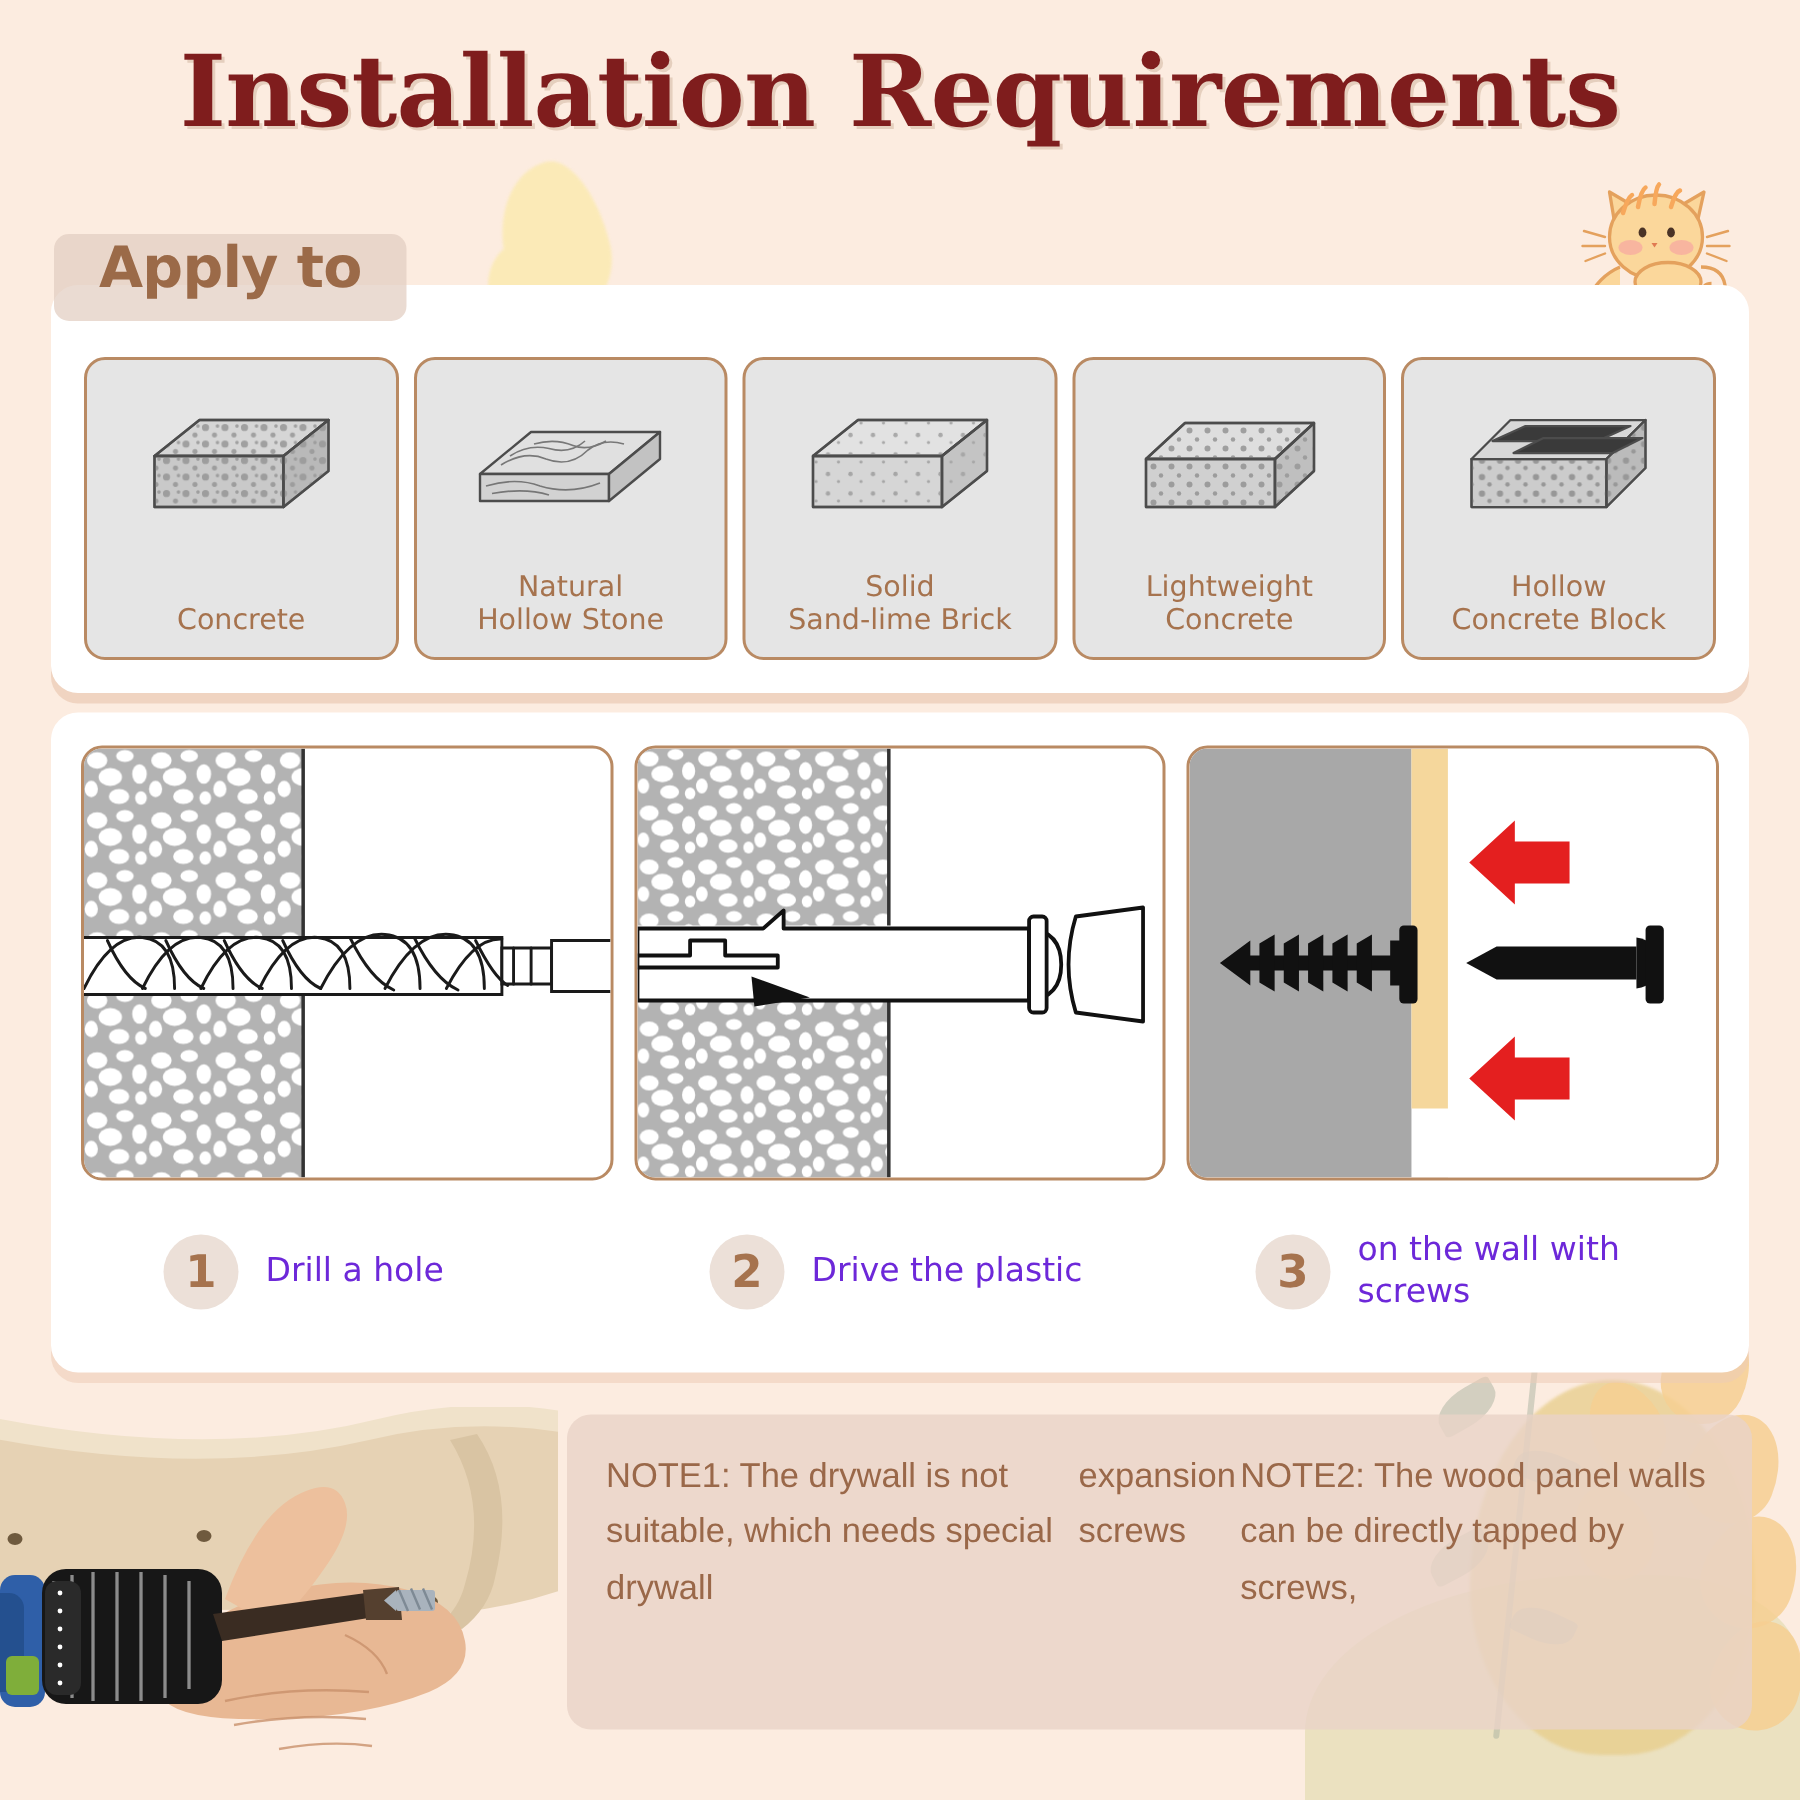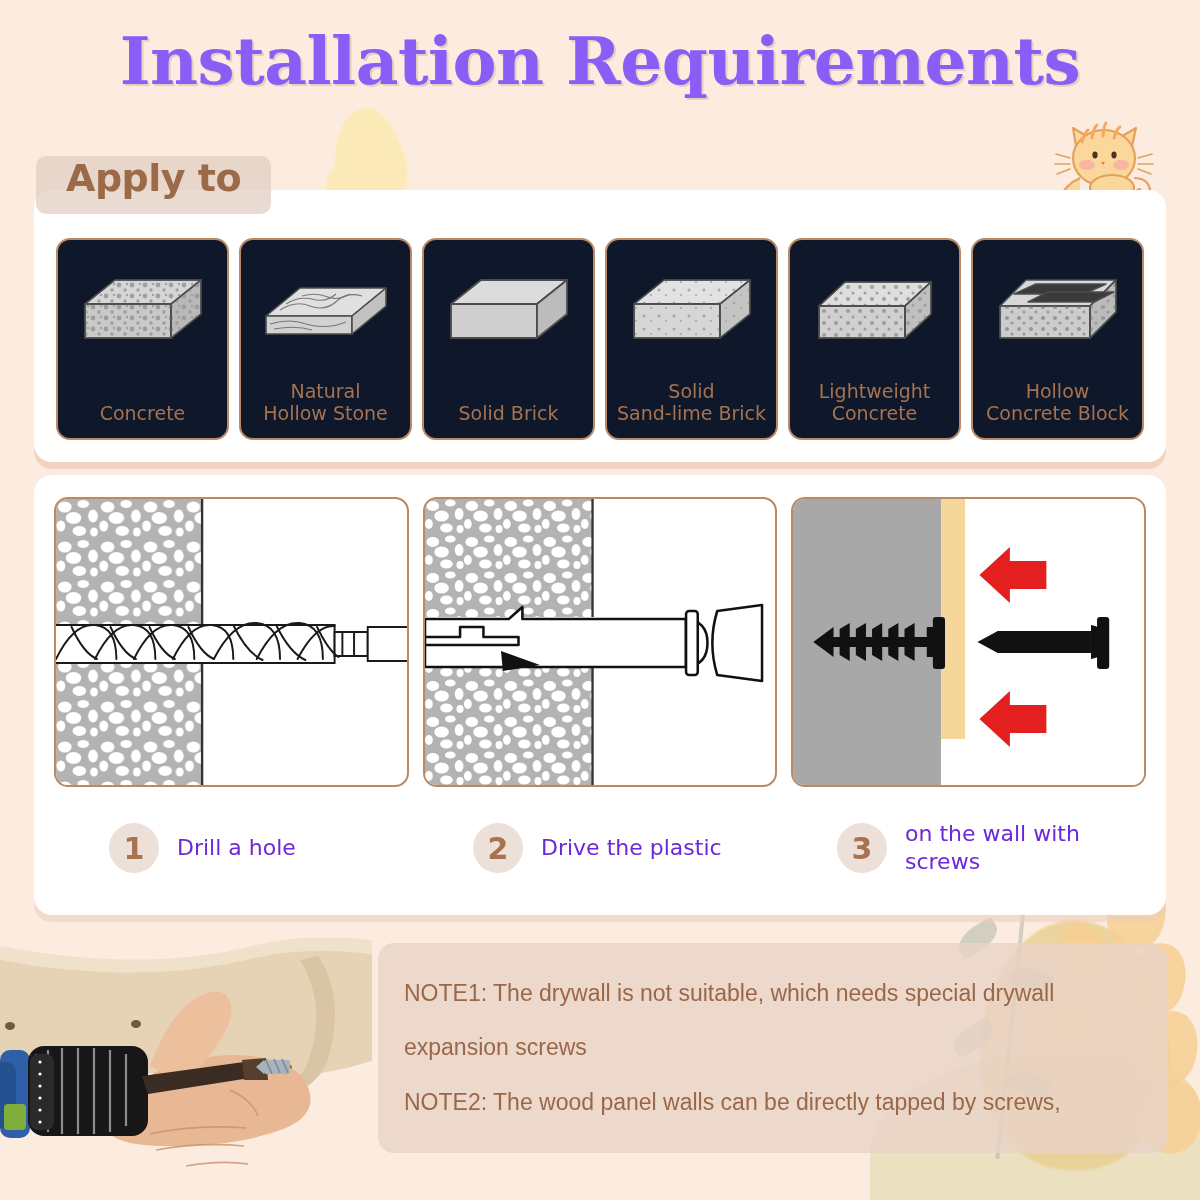--- a/index.html
+++ b/index.html
@@ -51,21 +51,21 @@
   }
 
   
   .title {
     position:absolute; top:22px; left:0; width:100%;
     text-align:center;
     font-family:"DejaVu Serif", serif;
     font-weight:700;
     font-size:66px;
     letter-spacing:-0.5px;
-    color:#8b5cf6;
+    color:#7f1d1d;
     text-shadow:2px 2px 0 rgba(150,105,70,.22);
   }
 
   
   .apply-panel {
     position:absolute; left:34px; top:190px; width:1132px; height:272px;
     background:#ffffff; border-radius:18px;
     box-shadow:0 7px 0 rgba(236,204,183,.75);
   }
   .apply-badge {
@@ -76,21 +76,21 @@
     font-size:38px; font-weight:700;
     color:#9b6a48;
     font-family:"DejaVu Sans", sans-serif;
     letter-spacing:-.5px;
   }
   .material-row {
     position:absolute; left:22px; top:48px; right:22px; bottom:22px;
     display:flex; gap:10px;
   }
   .material-card {
-    flex:1; background:#0f172a;
+    flex:1; background:#e5e5e5;
     border:2px solid #b98a63; border-radius:14px;
     display:flex; flex-direction:column; align-items:center; justify-content:flex-start;
     padding-top:20px; position:relative;
   }
   .material-art { width:132px; height:96px; margin-bottom:4px; }
   .material-label {
     position:absolute; bottom:14px; left:0; width:100%;
     text-align:center; color:#a6734e; font-size:19px; line-height:1.12;
     font-family:"DejaVu Sans", sans-serif;
   }
@@ -115,21 +115,21 @@
     font-family:"DejaVu Sans", sans-serif;
   }
   .step-text { color:#6d28d9; font-size:22px; line-height:1.28; font-family:"DejaVu Sans", sans-serif; }
 
   
   .notes {
     position:absolute; left:378px; top:943px; width:790px; height:210px;
     background:rgba(233,211,199,.82);
     border-radius:16px;
     padding:22px 26px;
-    display:flex; flex-direction:column; justify-content:center; gap:17px;
+    display:flex; flex-direction:row; justify-content:center; gap:3px;
   }
   .note-line { color:#9a6849; font-size:23px; line-height:1.62; font-family:"Liberation Sans", sans-serif; }
 
   
   .photo {
     position:absolute; left:0; bottom:0; width:372px; height:262px;
     overflow:hidden;
   }
 </style>
 </head>
@@ -221,33 +221,20 @@
           <path d="M10 64 q20 -6 36 0 q20 6 40 -2"></path>
           <path d="M14 69 q22 -4 38 1"></path>
         </g>
       </svg>
       <div class="material-label">
         <div>Natural</div>
         <div>Hollow Stone</div>
       </div>
     </div>
 
-    <div class="material-card">
-      <svg class="material-art" viewBox="0 0 132 96">
-        <g stroke="#4c4c4c" stroke-width="1.8" stroke-linejoin="round">
-          <polygon points="8,44 38,20 124,20 94,44" fill="#dcdcdc"></polygon>
-          <polygon points="8,44 94,44 94,78 8,78" fill="#cfcfcf"></polygon>
-          <polygon points="94,44 124,20 124,54 94,78" fill="#bcbcbc"></polygon>
-        </g>
-      </svg>
-      <div class="material-label">
-        <div>Solid Brick</div>
-        <div></div>
-      </div>
-    </div>
 
     <div class="material-card">
       <svg class="material-art" viewBox="0 0 132 96">
         <defs>
           <pattern id="spk2" width="15" height="13" patternUnits="userSpaceOnUse">
             <circle cx="3" cy="4" r="1.5" fill="#9b9b9b"></circle>
               <circle cx="10" cy="9" r="1.1" fill="#9b9b9b"></circle>
           </pattern>
         </defs>
         <g stroke="#4c4c4c" stroke-width="1.6" stroke-linejoin="round">

